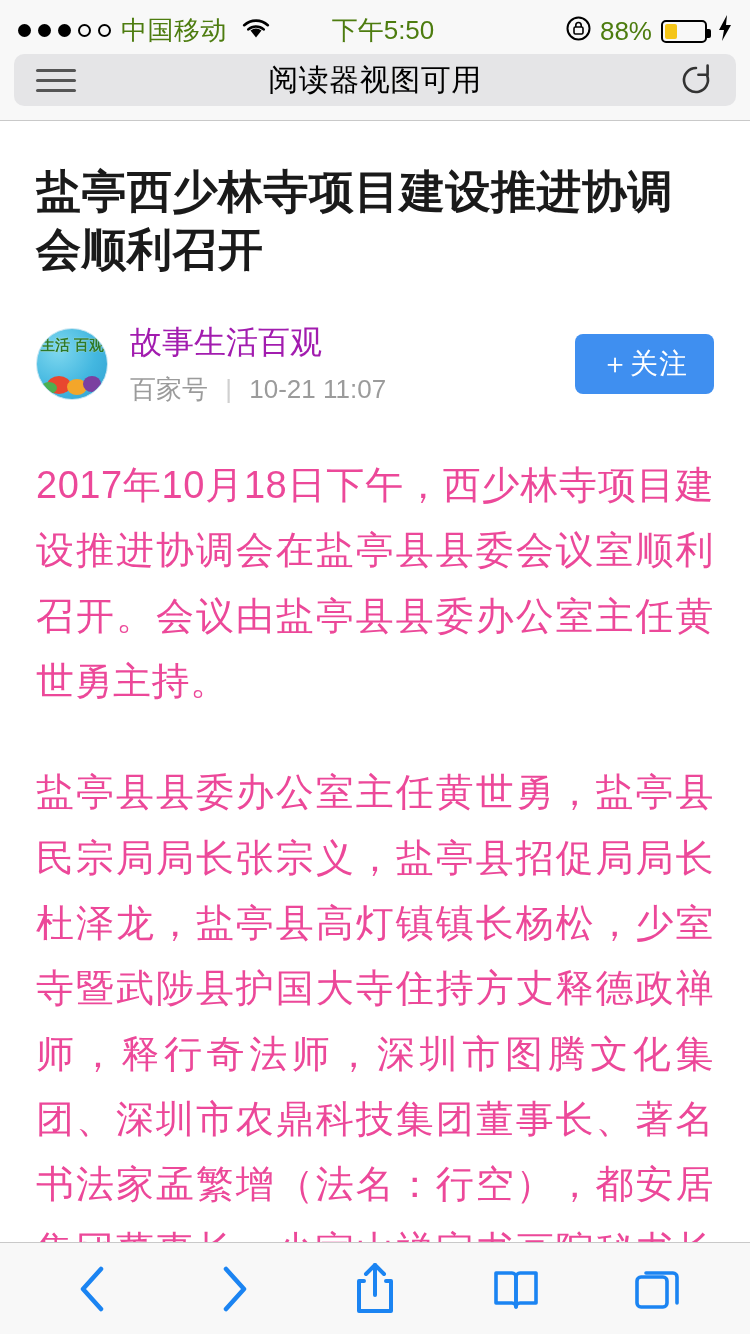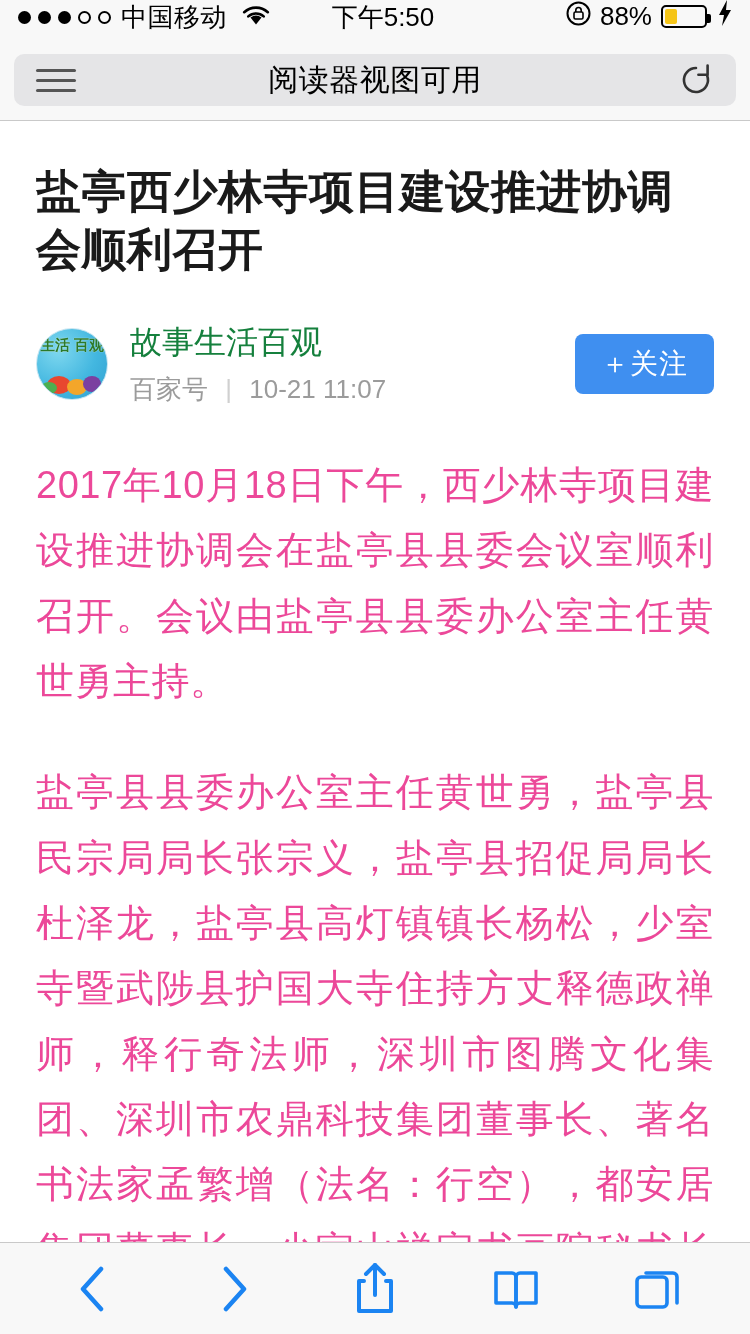--- a/index.html
+++ b/index.html
@@ -16,24 +16,24 @@
     background: #ffffff;
     display: flex;
     flex-direction: column;
   }
 
   
   .status-bar {
     height: 48px;
     background: #f8f8f8;
     display: flex;
-    align-items: flex-start;
+    align-items: flex-end;
     padding: 0 18px;
     font-size: 26px;
-    color: #000000;
+    color: #4d7c0f;
     flex: 0 0 auto;
     position: relative;
   }
   .status-left {
     display: flex;
     align-items: center;
     gap: 10px;
   }
   .dots { display: flex; align-items: center; gap: 7px; }
   .dot {
@@ -176,21 +176,21 @@
     position: absolute;
     bottom: 4px; left: 0; right: 0;
     height: 30px;
   }
   .byline-text {
     margin-left: 22px;
     flex: 1 1 auto;
   }
   .byline-name {
     font-size: 32px;
-    color: #15803d;
+    color: #a21caf;
     line-height: 1.3;
   }
   .byline-meta {
     font-size: 26px;
     color: #9b9b9b;
     margin-top: 8px;
   }
   .byline-meta .sep { margin: 0 10px; color: #d0d0d0; }
   .follow-btn {
     flex: 0 0 auto;

